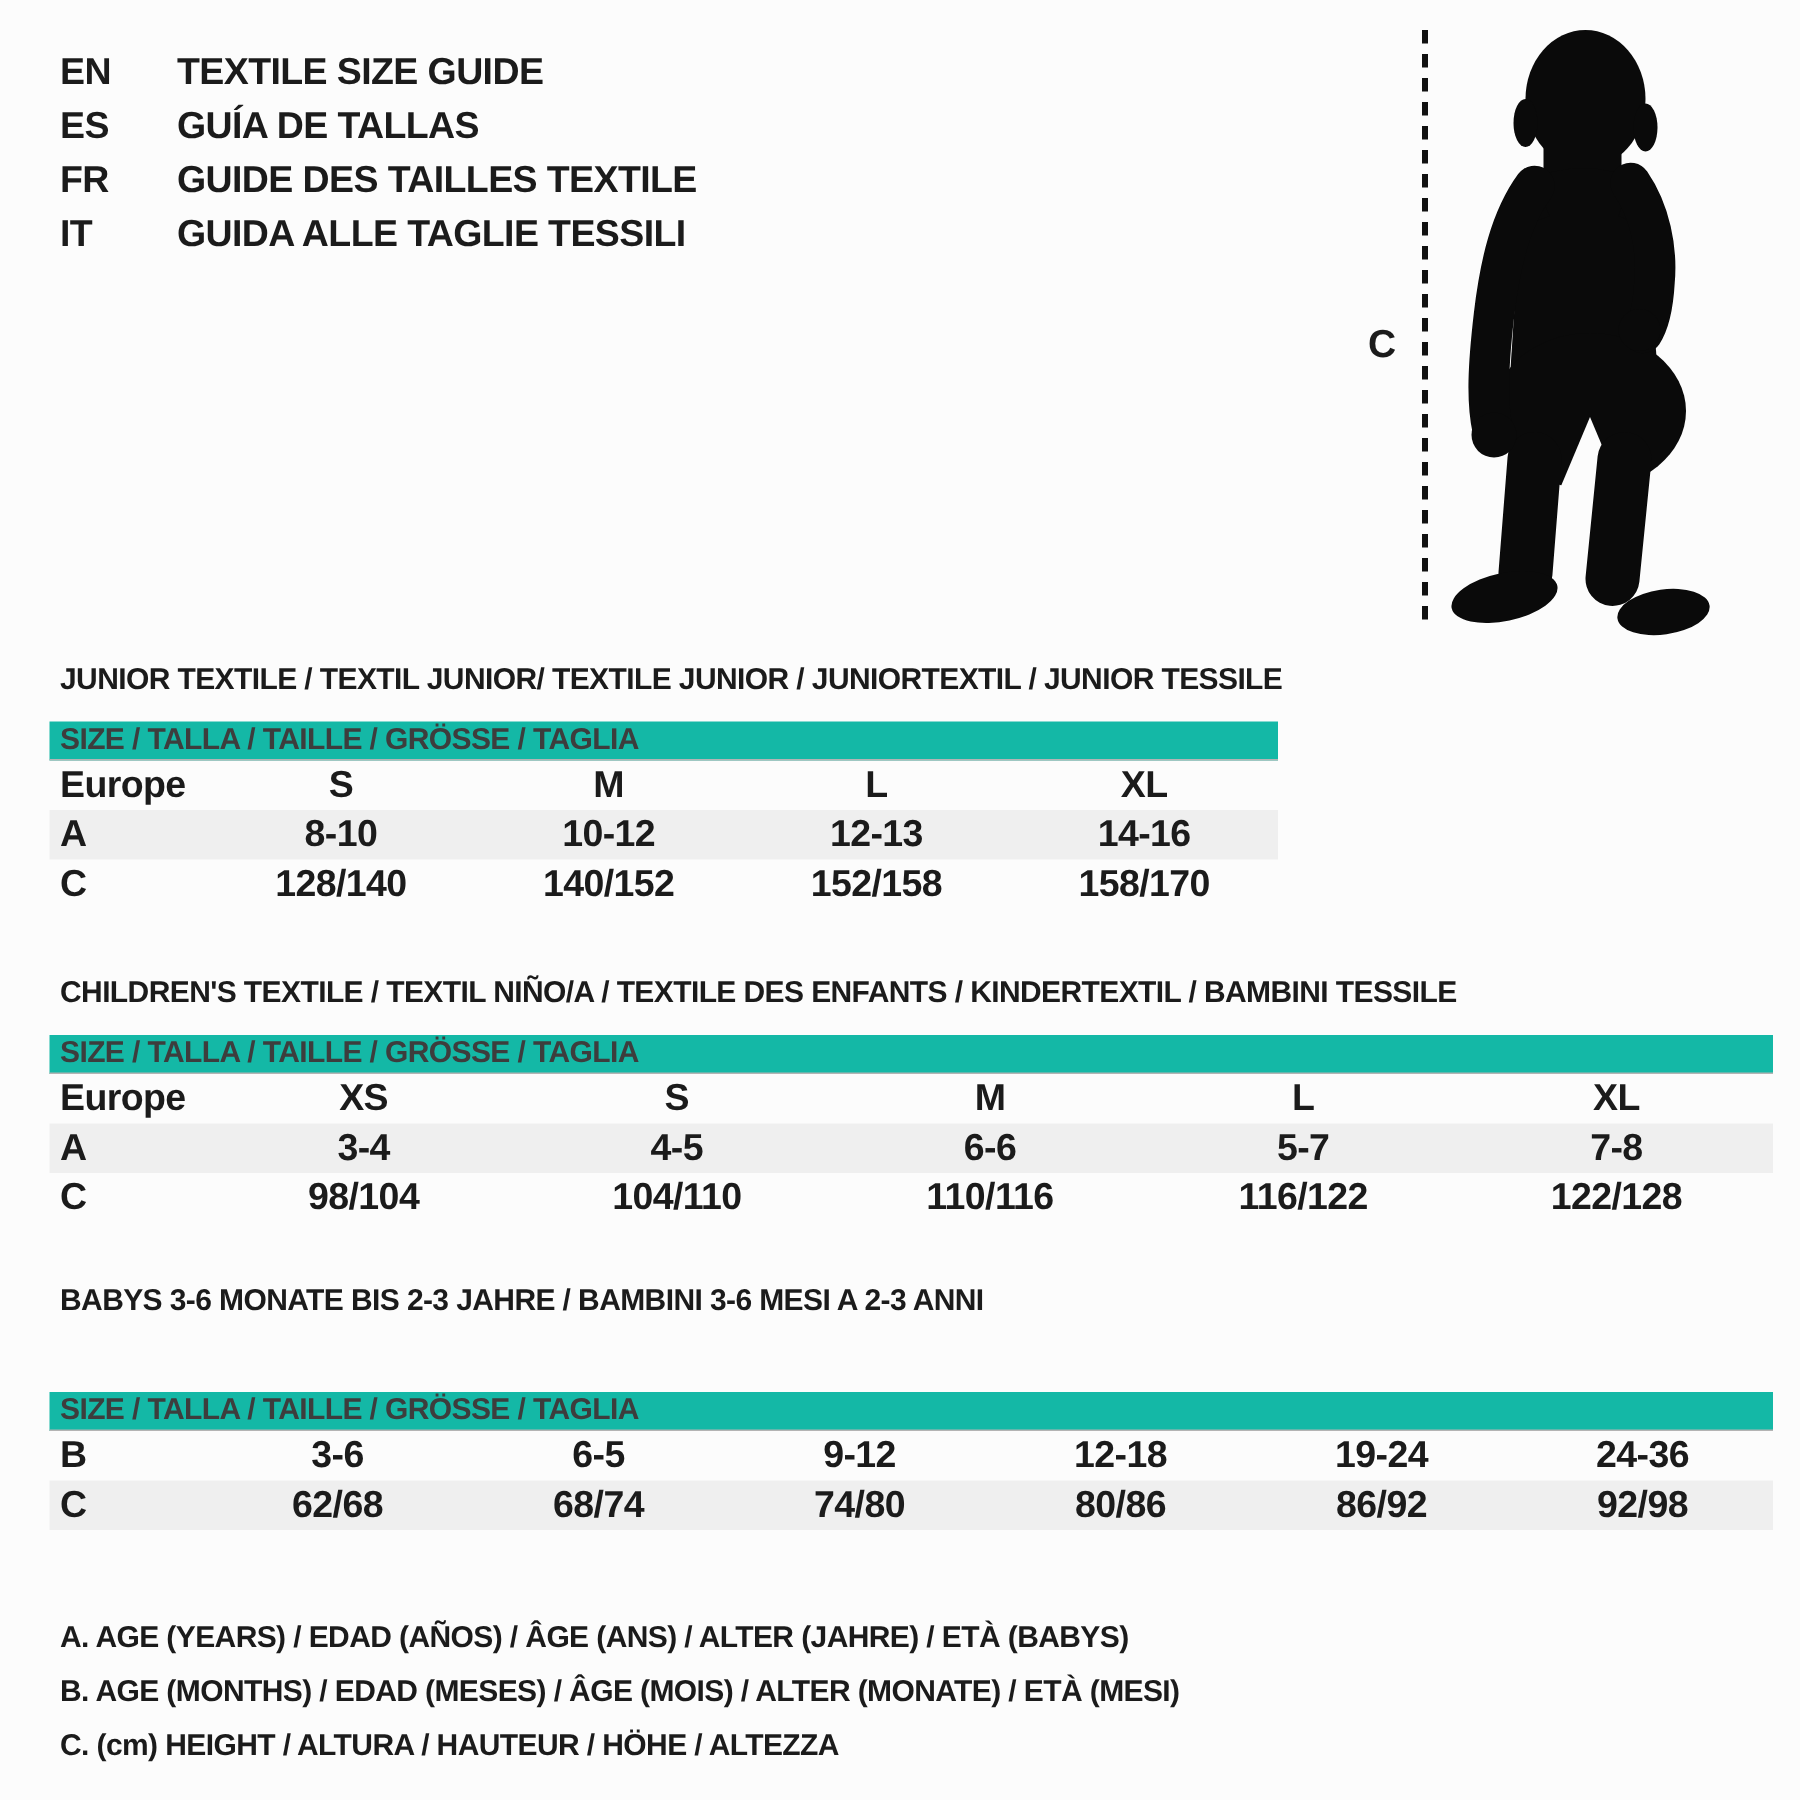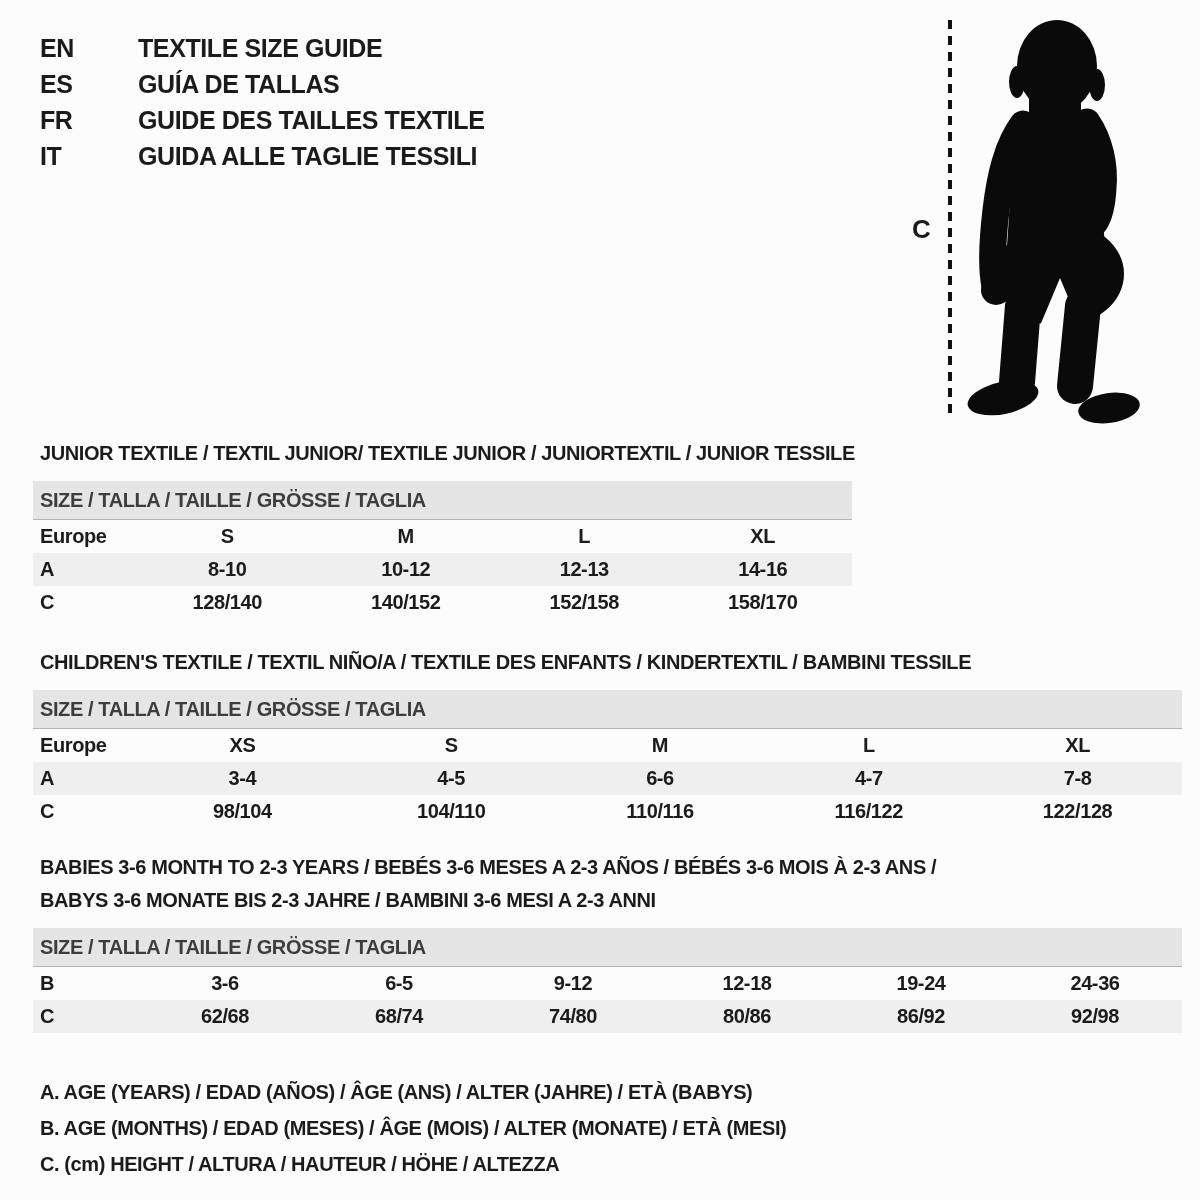--- a/index.html
+++ b/index.html
@@ -6,34 +6,34 @@
   body{
     width:1200px;height:1200px;position:relative;overflow:hidden;
     background:#fcfcfc;
     font-family:"Liberation Sans", sans-serif;
     color:#1b1b1b;
     -webkit-font-smoothing:antialiased;
   }
   .cond{font-weight:700;letter-spacing:-0.4px;}
   
   .lang-block{position:absolute;left:40px;top:30px;}
-  .lang-row{display:flex;height:36px;align-items:center;font-size:25px;gap:20px;}
+  .lang-row{display:flex;height:36px;align-items:center;font-size:25px;}
   .lang-code{width:78px;}
   
   .height-label{position:absolute;left:912px;top:214px;font-size:26px;font-weight:700;}
   .dash-line{position:absolute;left:946px;top:18px;}
   .baby-figure{position:absolute;left:963px;top:14px;}
   
   .sec-title{position:absolute;left:40px;font-size:20px;line-height:33px;white-space:nowrap;}
   
   .size-table{position:absolute;left:33px;}
-  .size-bar{height:39px;background:#e5e5e5;display:flex;align-items:center;
+  .size-bar{height:26px;background:#14b8a6;display:flex;align-items:center;
             padding-left:7px;font-size:20px;color:#3d3d3d;box-sizing:border-box;
             border-bottom:1px solid #b4b4b4;}
-  .t-row{display:flex;height:33px;align-items:center;font-size:20px;}
+  .t-row{display:flex;height:33px;align-items:center;font-size:25px;}
   .t-row.alt{background:#efefef;}
   .cell-label{width:105px;padding-left:7px;box-sizing:border-box;text-align:left;}
   .cell{flex:1;text-align:center;}
   
   .legend{position:absolute;left:40px;top:1074px;font-size:20px;line-height:36px;}
   .legend div{white-space:nowrap;}
 </style>
 </head>
 <body>
 
@@ -135,35 +135,34 @@
     <span class="cell">S</span>
     <span class="cell">M</span>
     <span class="cell">L</span>
     <span class="cell">XL</span>
   </div>
   <div class="t-row alt cond">
     <span class="cell-label">A</span>
     <span class="cell">3-4</span>
     <span class="cell">4-5</span>
     <span class="cell">6-6</span>
-    <span class="cell">4-7</span>
+    <span class="cell">5-7</span>
     <span class="cell">7-8</span>
   </div>
   <div class="t-row cond">
     <span class="cell-label">C</span>
     <span class="cell">98/104</span>
     <span class="cell">104/110</span>
     <span class="cell">110/116</span>
     <span class="cell">116/122</span>
     <span class="cell">122/128</span>
   </div>
 </div>
 
 <div class="sec-title cond" style="top:851px">
-  <div>BABIES 3-6 MONTH TO 2-3 YEARS / BEBÉS 3-6 MESES A 2-3 AÑOS / BÉBÉS 3-6 MOIS À 2-3 ANS /</div>
   <div>BABYS 3-6 MONATE BIS 2-3 JAHRE / BAMBINI 3-6 MESI A 2-3 ANNI</div>
 </div>
 <div class="size-table" style="top:928px;width:1149px">
   <div class="size-bar cond">SIZE / TALLA / TAILLE / GRÖSSE / TAGLIA</div>
   <div class="t-row cond">
     <span class="cell-label">B</span>
     <span class="cell">3-6</span>
     <span class="cell">6-5</span>
     <span class="cell">9-12</span>
     <span class="cell">12-18</span>

